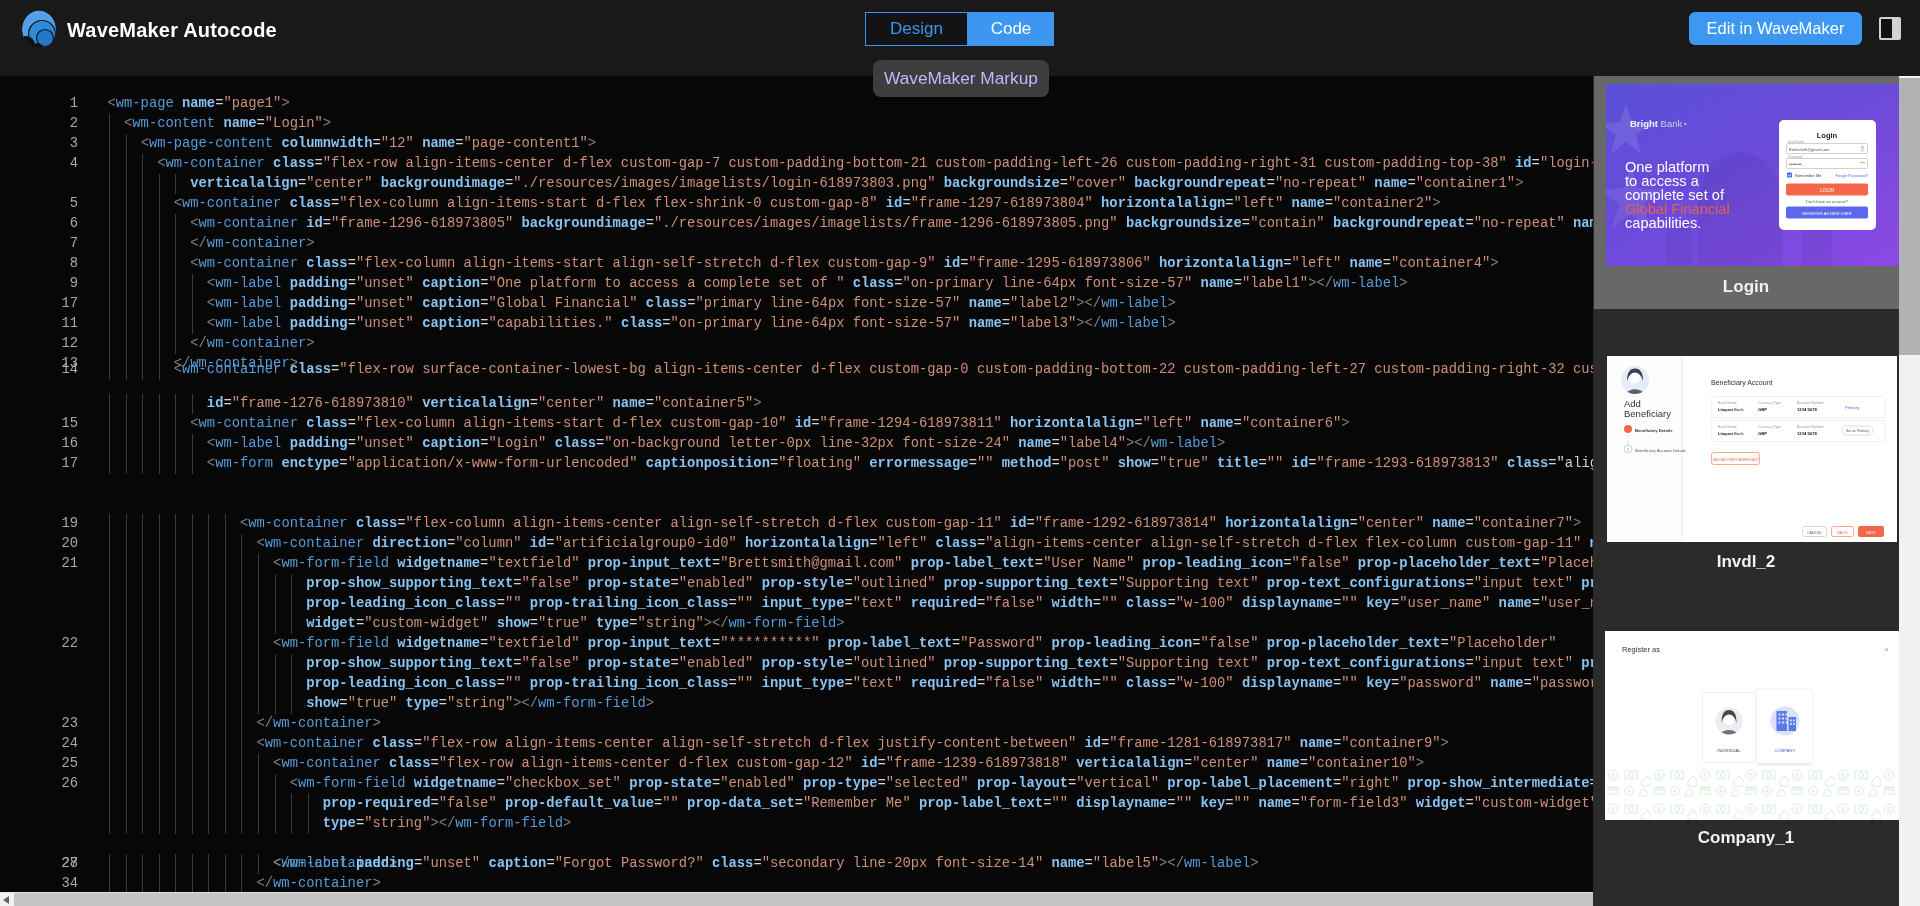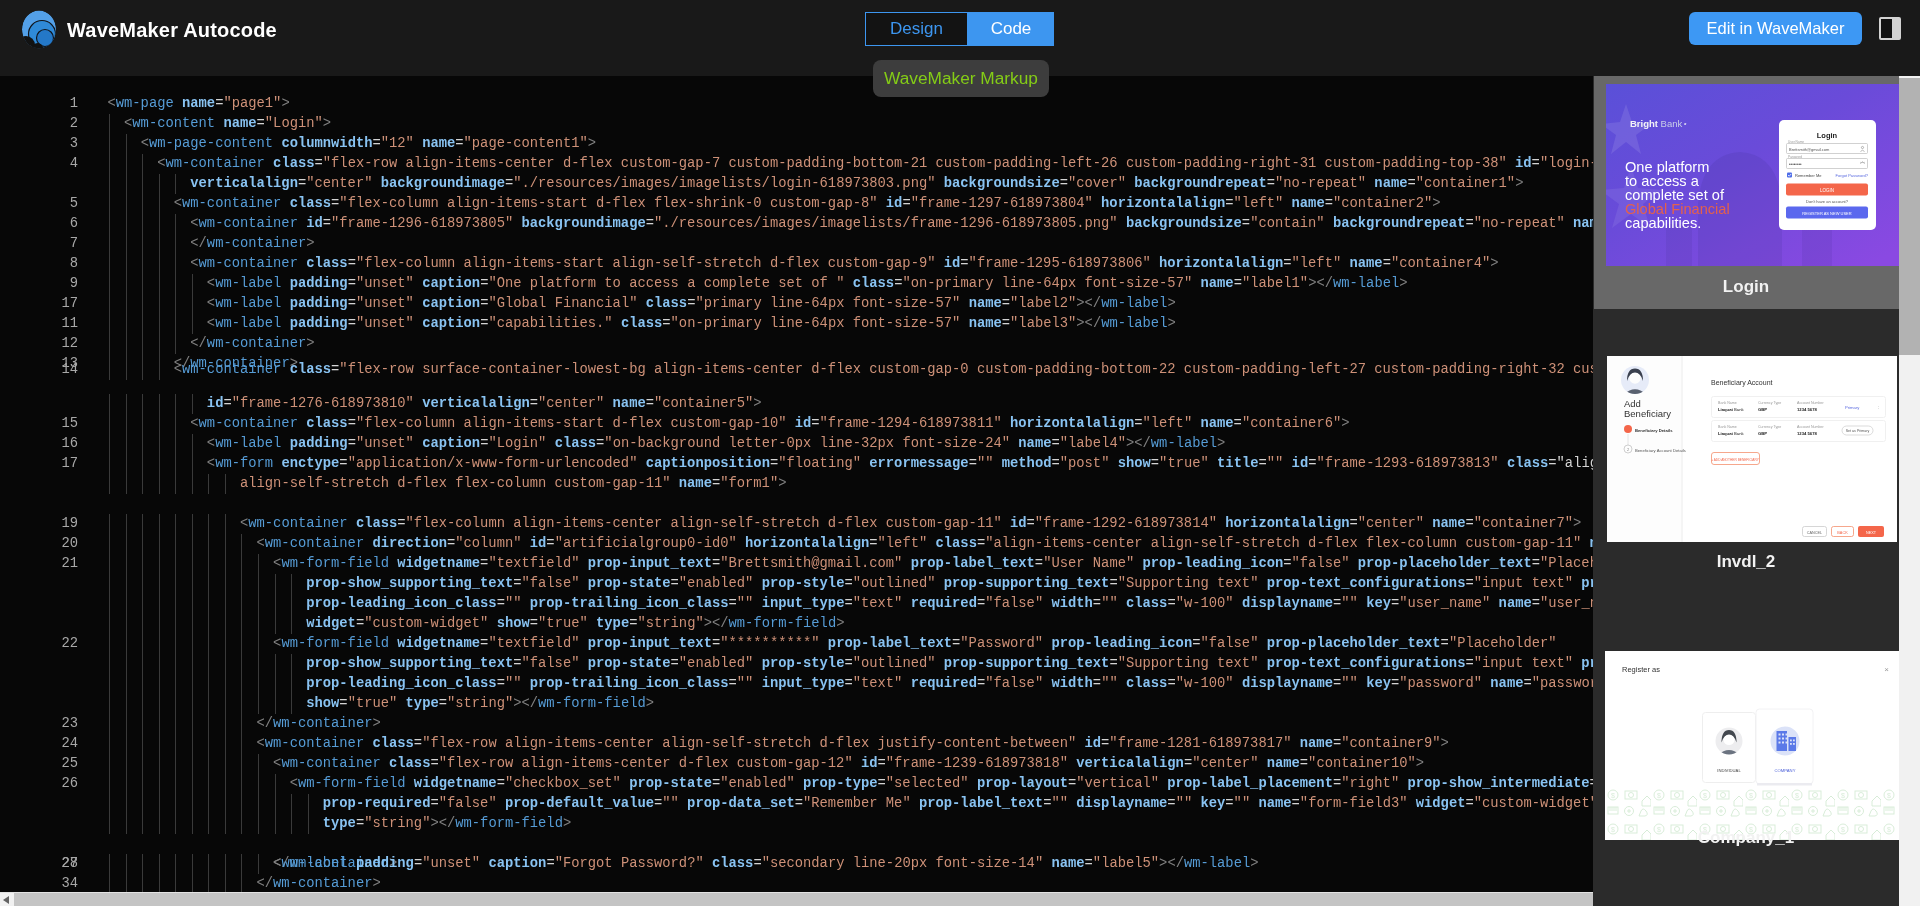--- a/index.html
+++ b/index.html
@@ -6,21 +6,21 @@
 html,body { width:1920px; height:906px; overflow:hidden; background:#070707; font-family:"Liberation Sans", sans-serif; }
 #header { position:absolute; left:0; top:0; width:1920px; height:76px; background:#191919; }
 #logo { position:absolute; left:22px; top:10px; }
 #title { position:absolute; left:67px; top:0; height:60px; line-height:60px; color:#ffffff; font-size:20px; font-weight:bold; letter-spacing:0.2px; }
 #tabs { position:absolute; left:865px; top:12px; width:189px; height:34px; border:1px solid #3d96f0; border-radius:0; overflow:hidden; }
 #tab-design { position:absolute; left:0; top:0; width:101px; height:32px; line-height:32px; text-align:center; color:#3d96f0; font-size:17px; background:#131313; }
 #tab-code { position:absolute; left:101px; top:0; width:88px; height:32px; line-height:32px; text-align:center; color:#ffffff; font-size:17px; background:#3d96f0; }
 #editbtn { position:absolute; left:1689px; top:12px; width:173px; height:33px; line-height:33px; text-align:center; background:#3d98f4; color:#ffffff; font-size:16.5px; border-radius:6px; }
 #paneicon { position:absolute; left:1879px; top:17px; width:22px; height:23px; border:2px solid #d2d2d2; border-radius:2px; background:#111; }
 #paneicon .r { position:absolute; right:0; top:0; width:7px; height:19px; background:#d2d2d2; }
-#tooltip { position:absolute; left:873px; top:60px; width:176px; height:37px; background:#3d3d3d; border-radius:8px; color:#84cc16; font-size:17.3px; text-align:center; line-height:37px; z-index:5; }
+#tooltip { position:absolute; left:873px; top:60px; width:176px; height:37px; background:#3d3d3d; border-radius:8px; color:#c4b5fd; font-size:17.3px; text-align:center; line-height:37px; z-index:5; }
 #codearea { position:absolute; left:0; top:60px; width:1593px; height:832px; background:#070707; overflow:hidden; font-family:"Liberation Mono", monospace; font-size:13.8px; }
 .row { position:absolute; left:0; height:20px; width:1593px; }
 .ln { position:absolute; left:0; top:0; width:78px; height:20px; line-height:20px; text-align:right; color:#a8a8a8; }
 .gd { position:absolute; left:109px; top:0; height:20px; background:repeating-linear-gradient(to right,#3a3a3a 0px,#3a3a3a 1px,transparent 1px,transparent 16.56px); }
 .ct { position:absolute; left:107.5px; top:0; height:20px; line-height:20px; white-space:pre; color:#d4d4d4; }
 .ct i { font-style:normal; }
 .ct .p { color:#808080; }
 .ct .t { color:#569cd6; }
 .ct .a { color:#89c3f2; font-weight:bold; }
 .ct .e { color:#d4d4d4; }
@@ -123,24 +123,20 @@
     </div>
 <div class="row" style="top:374px">
       <span class="ln">16</span>
       <span class="gd" style="width:84.8px"></span>
       <span class="ct">            <i class="p">&lt;</i><i class="t">wm-label</i> <b class="a">padding</b><i class="e">=</i><i class="v">"unset"</i> <b class="a">caption</b><i class="e">=</i><i class="v">"Login"</i> <b class="a">class</b><i class="e">=</i><i class="v">"on-background letter-0px line-32px font-size-24"</i> <b class="a">name</b><i class="e">=</i><i class="v">"label4"</i><i class="p">&gt;</i><i class="p">&lt;/</i><i class="t">wm-label</i><i class="p">&gt;</i></span>
     </div>
 <div class="row" style="top:394px">
       <span class="ln">17</span>
       <span class="gd" style="width:84.8px"></span>
       <span class="ct">            <i class="p">&lt;</i><i class="t">wm-form</i> <b class="a">enctype</b><i class="e">=</i><i class="v">"application/x-www-form-urlencoded"</i> <b class="a">captionposition</b><i class="e">=</i><i class="v">"floating"</i> <b class="a">errormessage</b><i class="e">=</i><i class="v">""</i> <b class="a">method</b><i class="e">=</i><i class="v">"post"</i> <b class="a">show</b><i class="e">=</i><i class="v">"true"</i> <b class="a">title</b><i class="e">=</i><i class="v">""</i> <b class="a">id</b><i class="e">=</i><i class="v">"frame-1293-618973813"</i> <b class="a">class</b><i class="e">=</i>"align-items-center</span>
-    </div>
-<div class="row" style="top:414px">
-      <span class="gd" style="width:117.9px"></span>
-      <span class="ct">                <i class="v">align-self-stretch d-flex flex-column custom-gap-11"</i> <b class="a">name</b><i class="e">=</i><i class="v">"form1"</i><i class="p">&gt;</i></span>
     </div>
 <div class="row" style="top:454px">
       <span class="ln">19</span>
       <span class="gd" style="width:117.9px"></span>
       <span class="ct">                <i class="p">&lt;</i><i class="t">wm-container</i> <b class="a">class</b><i class="e">=</i><i class="v">"flex-column align-items-center align-self-stretch d-flex custom-gap-11"</i> <b class="a">id</b><i class="e">=</i><i class="v">"frame-1292-618973814"</i> <b class="a">horizontalalign</b><i class="e">=</i><i class="v">"center"</i> <b class="a">name</b><i class="e">=</i><i class="v">"container7"</i><i class="p">&gt;</i></span>
     </div>
 <div class="row" style="top:474px">
       <span class="ln">20</span>
       <span class="gd" style="width:134.5px"></span>
       <span class="ct">                  <i class="p">&lt;</i><i class="t">wm-container</i> <b class="a">direction</b><i class="e">=</i><i class="v">"column"</i> <b class="a">id</b><i class="e">=</i><i class="v">"artificialgroup0-id0"</i> <b class="a">horizontalalign</b><i class="e">=</i><i class="v">"left"</i> <b class="a">class</b><i class="e">=</i><i class="v">"align-items-center align-self-stretch d-flex flex-column custom-gap-11"</i> <b class="a">name</b></span>
@@ -315,21 +311,21 @@
 <rect x="104.5" y="96.5" width="48" height="12" rx="2.5" fill="#fff" stroke="#f4906f" stroke-width="0.8"></rect>
 <text x="128" y="104.5" text-anchor="middle" font-family="Liberation Sans, sans-serif" font-size="3.2" fill="#f4664a">+ ADD ANOTHER BENEFICIARY</text>
 <rect x="195.5" y="170.5" width="24" height="10" rx="2" fill="#fff" stroke="#cccccc" stroke-width="0.8"></rect>
 <text x="207.5" y="177.5" text-anchor="middle" font-family="Liberation Sans, sans-serif" font-size="3.8" fill="#666">CANCEL</text>
 <rect x="224.5" y="170.5" width="22" height="10" rx="2" fill="#fff" stroke="#f4906f" stroke-width="0.8"></rect>
 <text x="235.5" y="177.5" text-anchor="middle" font-family="Liberation Sans, sans-serif" font-size="3.8" fill="#f4664a">BACK</text>
 <rect x="251" y="170" width="26" height="11" rx="2" fill="#f4664a"></rect>
 <text x="264" y="177.5" text-anchor="middle" font-family="Liberation Sans, sans-serif" font-size="3.8" fill="#fff">NEXT</text>
 </svg></div>
   <div class="slabel" style="top:492px">Invdl_2</div>
-  <div class="thumbimg" style="left:12px;top:591px;width:294px;height:189px"><svg width="294" height="189" viewBox="0 0 294 189">
+  <div class="thumbimg" style="left:12px;top:571px;width:294px;height:189px"><svg width="294" height="189" viewBox="0 0 294 189">
 <defs>
 <pattern id="fin" x="0" y="0" width="46" height="34" patternUnits="userSpaceOnUse">
 <g stroke="#b8dcb8" stroke-width="1" fill="none" opacity="0.55">
 <circle cx="8" cy="8" r="5"></circle>
               <text x="8" y="10.5" text-anchor="middle" font-size="7" fill="#b8dcb8" stroke="none">$</text>
 <rect x="20" y="4" width="12" height="8"></rect>
               <circle cx="26" cy="8" r="2.5"></circle>
 <path d="M37 14 l5 -5 l4 4 v6 h-9 Z"></path>
 <rect x="3" y="20" width="10" height="7"></rect>
               <path d="M4 21 h8 M4 23 h8"></path>

